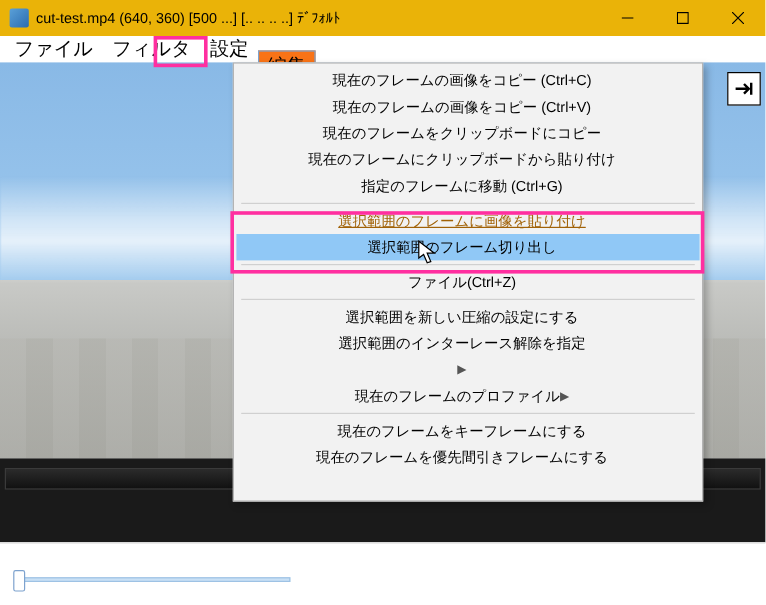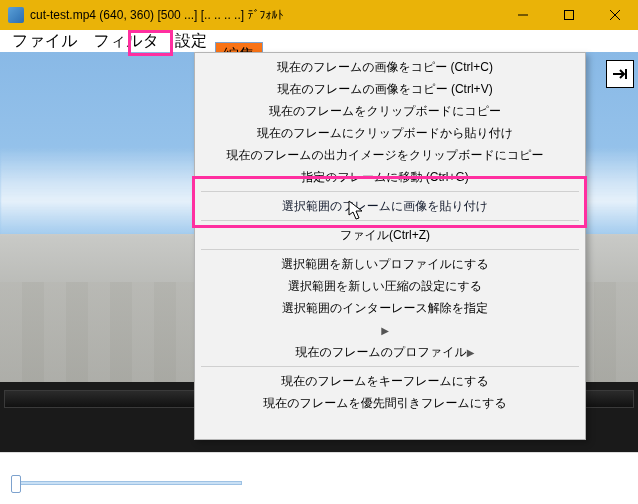--- a/index.html
+++ b/index.html
@@ -24,21 +24,21 @@
   .go-end-btn { position: absolute; right: 4px; top: 8px; width: 28px; height: 28px; background: #fff; border: 1px solid #000; display: flex; align-items: center; justify-content: center; }
   .timeline { position: absolute; left:0; right:0; top: 330px; height: 70px; background: #1a1a1a; }
   .timeline-rail { position: absolute; left: 4px; right: 4px; top: 8px; height: 18px; background: linear-gradient(#2b2b2b,#111); border: 1px solid #3a3a3a; }
   .slider-area { position: absolute; left:0; right:0; bottom:0; height:52px; background:#fff; border-top:1px solid #ddd; padding:10px 12px; }
   .slider-track { width: 230px; height: 4px; background:#c9e0f5; border:1px solid #9ec2e4; position:relative; margin-top:18px; }
   .slider-thumb { position:absolute; left:-2px; top:-7px; width:10px; height:18px; background:#fff; border:1px solid #7da2ce; border-radius:2px; }
 
   .dropdown { position: absolute; left: 194px; top: 0px; width: 392px; background: #f2f2f2; border: 1px solid #b4b4b4; box-shadow: 3px 3px 6px rgba(0,0,0,.25); padding: 3px 2px; z-index: 50; }
   .dropdown-item { display: flex; align-items: center; justify-content: center; height: 22px; padding: 0 24px 0 14px; font-size: 12px; color: #000; cursor: default; }
   .dropdown-item.highlight { background: #90c8f6; }
-  .dropdown-item.dim { color: #0f172a; }
+  .dropdown-item.dim { color: #a16207; text-decoration: underline; }
   .dropdown-sep { height: 1px; background: #d0d0d0; margin: 3px 4px; }
   .submenu-arrow { font-size: 10px; color: #555; }
   .hl-cut { left: 192px; top: 176px; width: 395px; height: 52px; z-index: 60; }
   .cursor { position: absolute; left: 348px; top: 200px; z-index: 70; pointer-events:none; }
 </style>
 </head>
 <body>
 
 <div class="window">
 
@@ -100,37 +100,34 @@
         <div class="dropdown-item">
           <span>現在のフレームの画像をコピー (Ctrl+V)</span>
         </div>
         <div class="dropdown-item">
           <span>現在のフレームをクリップボードにコピー</span>
         </div>
         <div class="dropdown-item">
           <span>現在のフレームにクリップボードから貼り付け</span>
         </div>
         <div class="dropdown-item">
-          <span>現在のフレームの出力イメージをクリップボードにコピー</span>
-        </div>
-        <div class="dropdown-item">
           <span>指定のフレームに移動 (Ctrl+G)</span>
         </div>
         <div class="dropdown-sep"></div>
         <div class="dropdown-item dim">
           <span>選択範囲のフレームに画像を貼り付け</span>
         </div>
+        <div class="dropdown-item highlight">
+          <span>選択範囲のフレーム切り出し</span>
+        </div>
         <div class="dropdown-sep"></div>
         <div class="dropdown-item">
           <span>ファイル(Ctrl+Z)</span>
         </div>
         <div class="dropdown-sep"></div>
-        <div class="dropdown-item">
-          <span>選択範囲を新しいプロファイルにする</span>
-        </div>
         <div class="dropdown-item">
           <span>選択範囲を新しい圧縮の設定にする</span>
         </div>
         <div class="dropdown-item">
           <span>選択範囲のインターレース解除を指定</span>
         </div>
         <div class="dropdown-item">
           <span class="submenu-arrow">▶</span>
         </div>
         <div class="dropdown-item">

